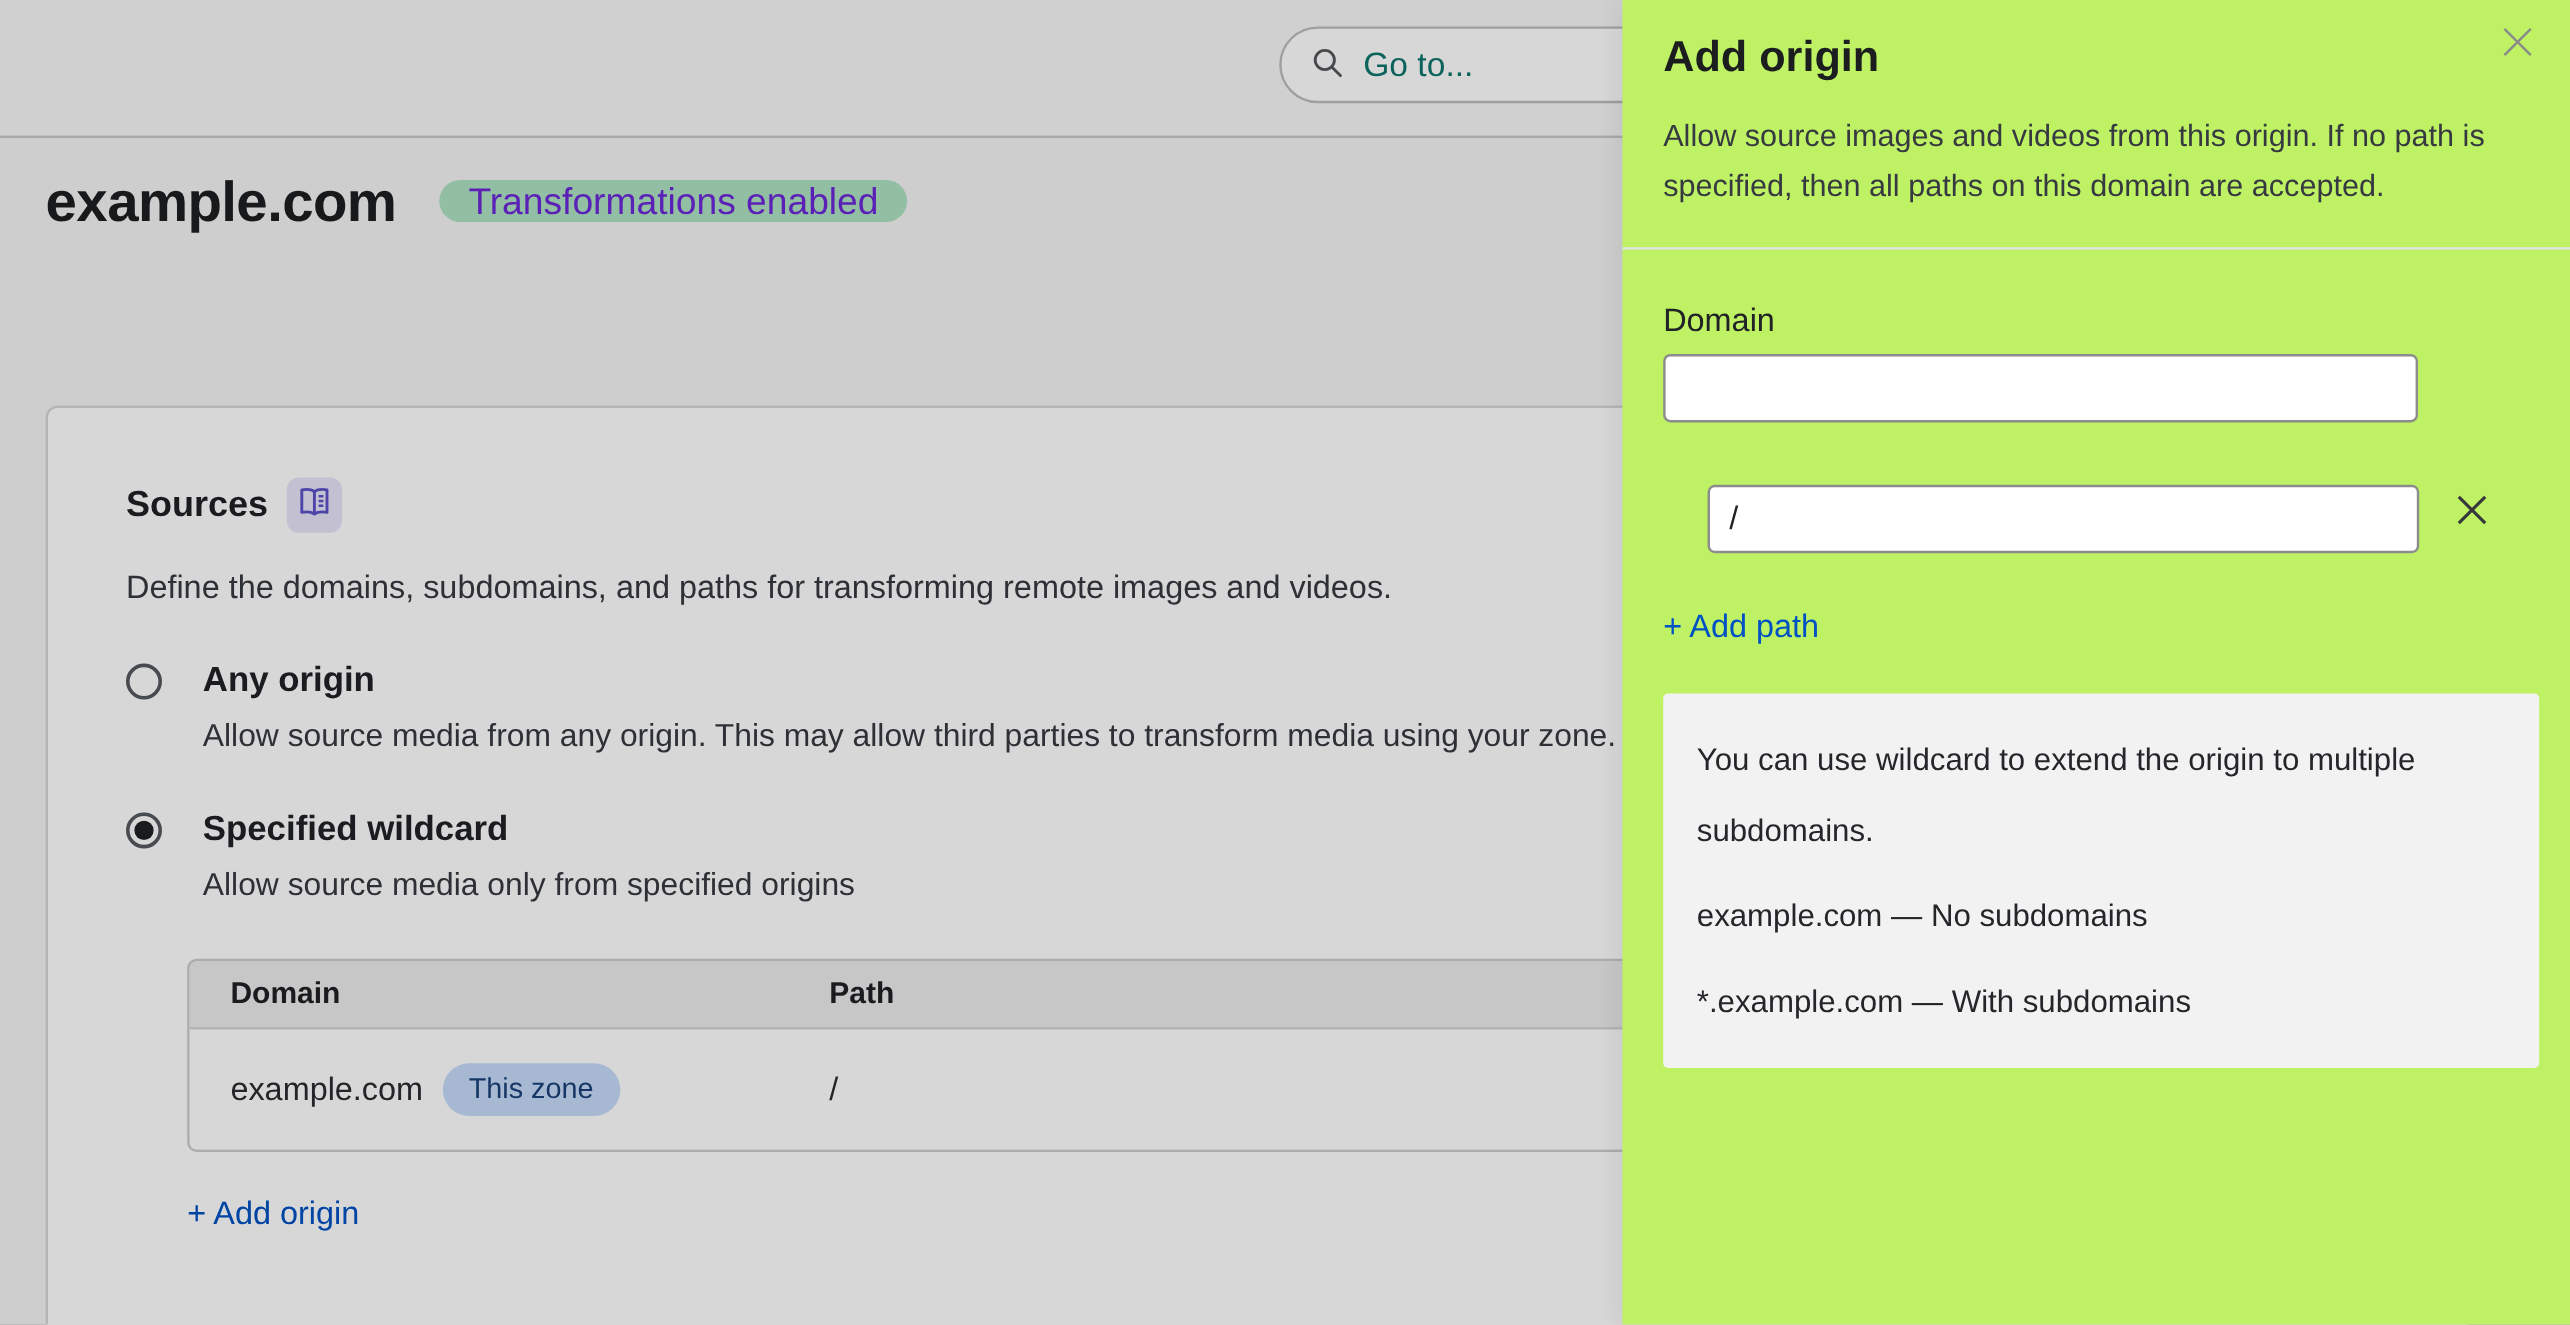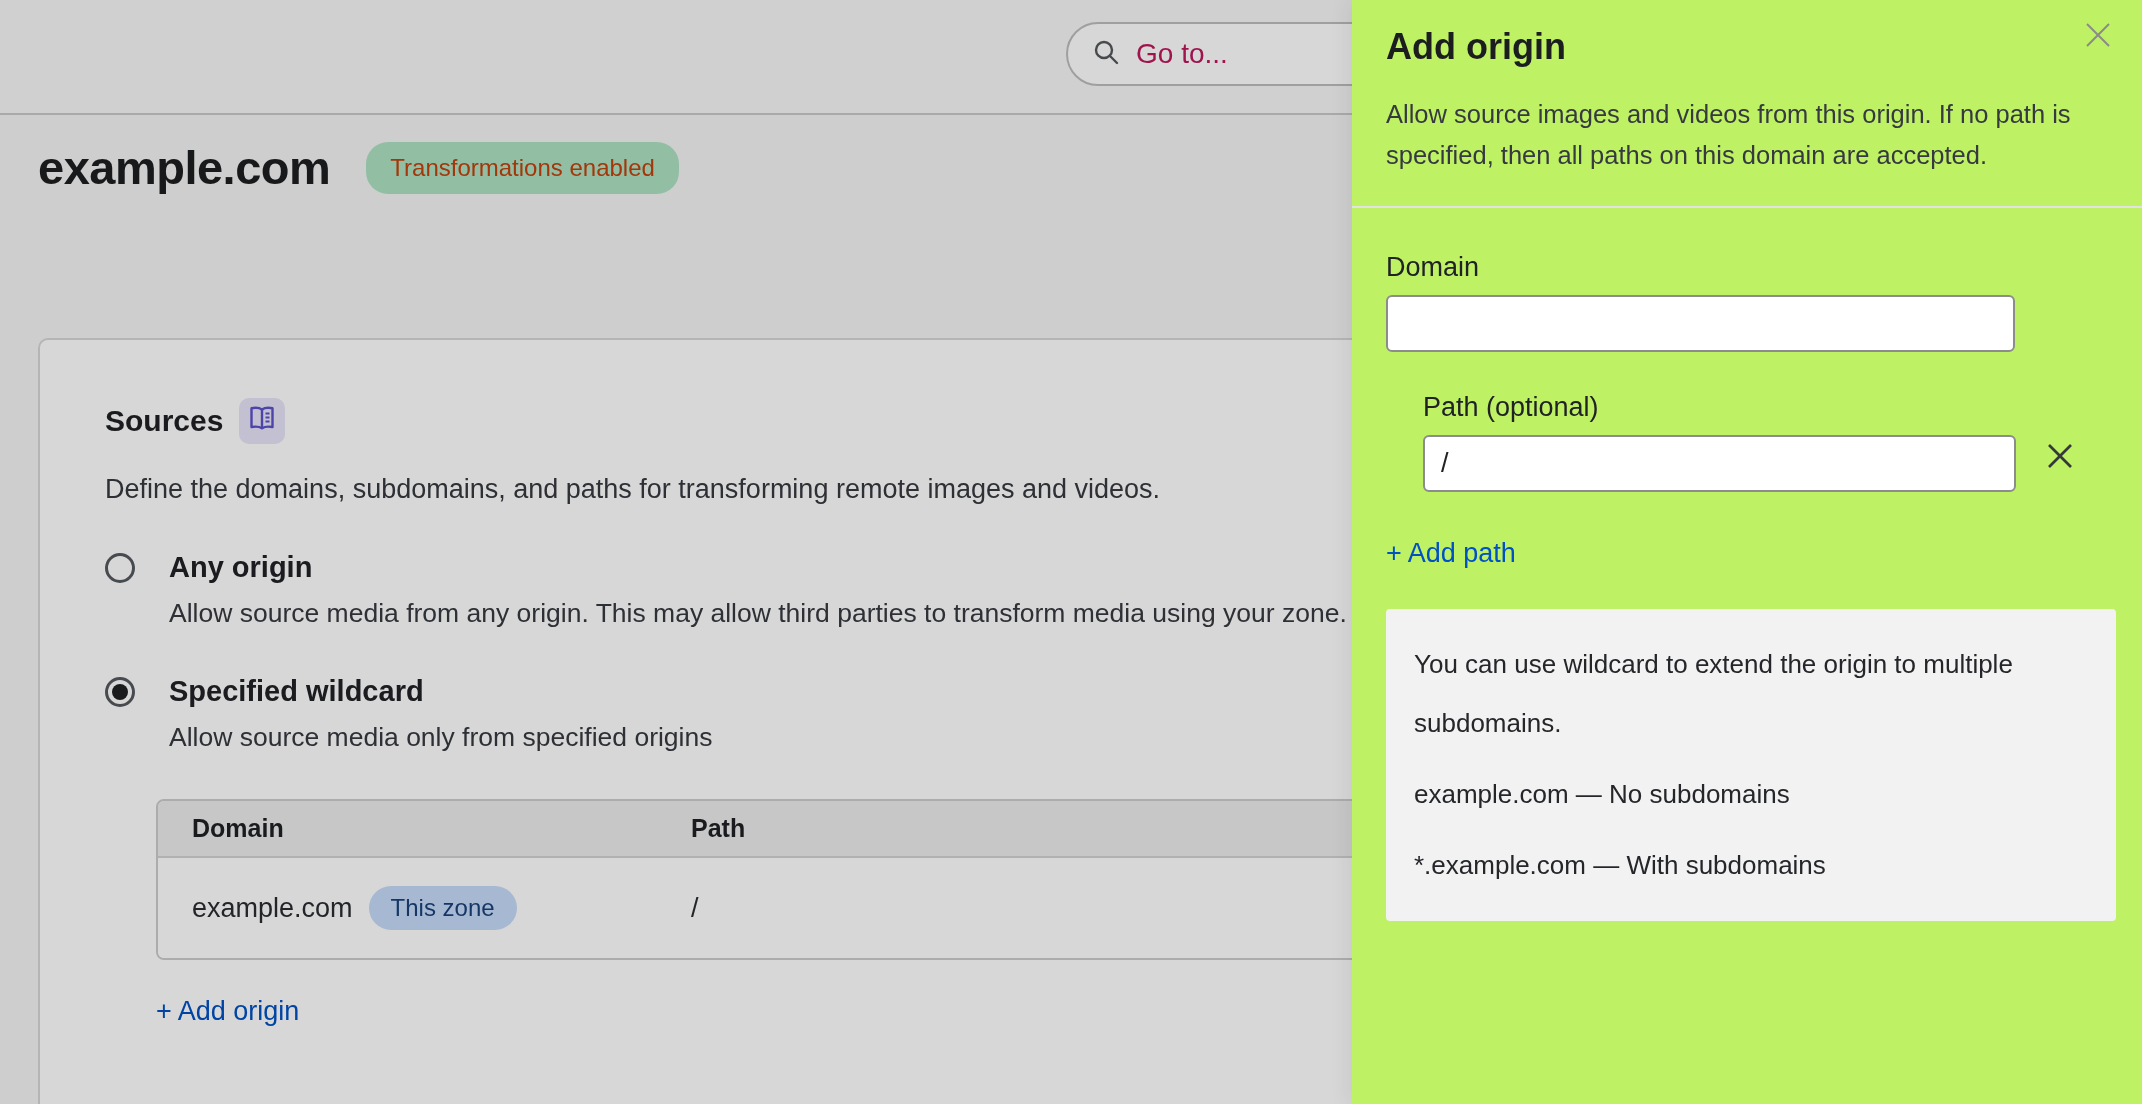--- a/index.html
+++ b/index.html
@@ -14,32 +14,32 @@
   .topbar{
     position:absolute;left:0;top:0;width:100%;height:115px;
     background:#f7f7f7;border-bottom:2px solid #c9c9c9;
   }
   .search-pill{
     position:absolute;left:1066px;top:22px;width:400px;height:64px;
     background:#ffffff;border:2px solid #bdbdbd;border-radius:32px;
     display:flex;align-items:center;padding:0 18px 0 24px;
   }
   .search-pill .mag{flex:0 0 auto;margin-right:16px;}
-  .search-text{font-size:28px;color:#be185d;flex:1 1 auto;}
+  .search-text{font-size:28px;color:#0f766e;flex:1 1 auto;}
   .kbd-chip{
     flex:0 0 auto;height:42px;min-width:60px;padding:0 10px;
     border:2px solid #d2d2d2;border-radius:8px;color:#92959a;font-size:21px;
     display:flex;align-items:center;justify-content:center;letter-spacing:2px;
   }
 
   .title-row{position:absolute;left:38px;top:140px;display:flex;align-items:center;}
   .page-title{font-size:47px;font-weight:600;color:#1d1e20;margin:0;letter-spacing:-0.5px;}
   .status-badge{
-    margin-left:36px;height:52px;padding:0 24px;border-radius:22px;
-    background:#aee3c3;color:#c2410c;font-size:24px;display:flex;align-items:center;
+    margin-left:36px;height:35px;padding:0 24px;border-radius:22px;
+    background:#aee3c3;color:#6d28d9;font-size:31px;display:flex;align-items:center;
   }
 
   .card{
     position:absolute;left:38px;top:338px;width:2020px;height:880px;
     background:#ffffff;border:2px solid #d7d7d7;border-radius:10px;
     padding:58px 0 0 65px;
   }
   .sources-row{display:flex;align-items:center;}
   .sources-title{font-size:30px;font-weight:700;color:#1f2124;margin:0;}
   .doc-chip{
@@ -215,21 +215,20 @@
       <h2 class="panel-title">Add origin</h2>
       <p class="panel-desc">Allow source images and videos from this origin. If no path is specified, then all paths on this domain are accepted.</p>
     </div>
     <hr class="panel-divider">
 
     <div class="panel-body">
       <label class="field-label">Domain</label>
       <input class="text-input" type="text" value="" style="">
 
       <div class="path-group">
-        <label class="field-label">Path (optional)</label>
         <div class="path-row">
           <input class="text-input" type="text" value="/" style="">
           <button class="remove-path-btn">
             <span>
               <svg width="30" height="30" viewBox="0 0 30 30">
                 <line x1="4" y1="4" x2="26" y2="26" stroke="#35373b" stroke-width="2.6"></line>
                 <line x1="26" y1="4" x2="4" y2="26" stroke="#35373b" stroke-width="2.6"></line>
               </svg>
             </span>
           </button>

